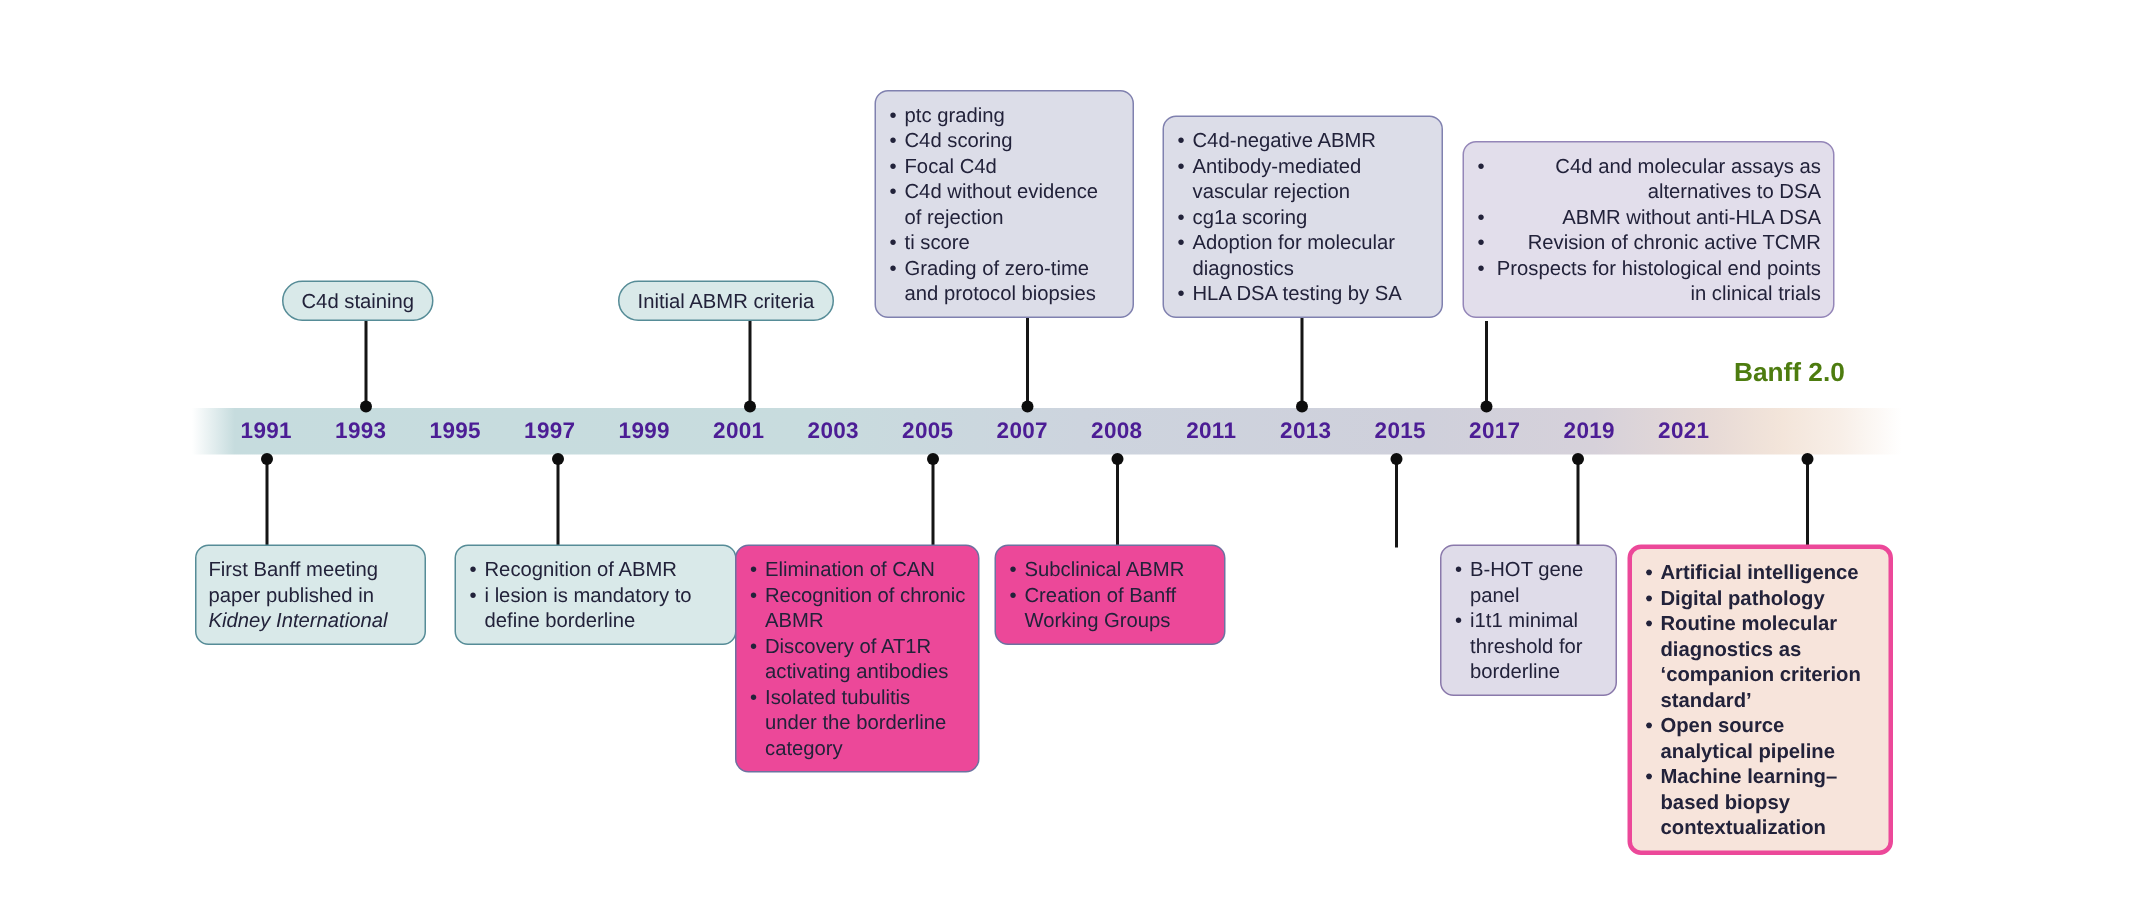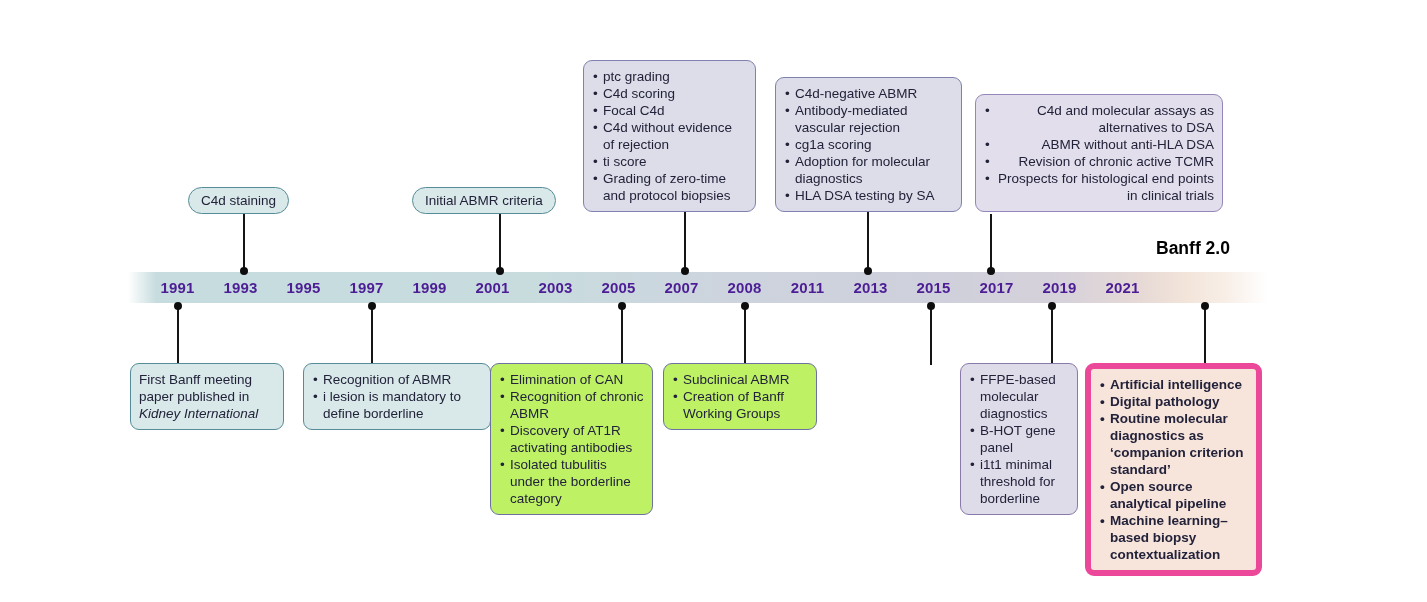--- a/index.html
+++ b/index.html
@@ -36,27 +36,27 @@
     position:absolute;z-index:2;border-radius:9px;padding:7px 8px 7px 8px;
     font-size:13.5px;line-height:17px;box-sizing:border-box;
   }
   .pill{
     position:absolute;z-index:2;border-radius:14px;padding:5px 12px;
     font-size:13.5px;white-space:nowrap;box-sizing:border-box;
   }
   .teal{background:#d9e9e9;border:1.6px solid #568c97;}
   .lav{background:#dcdde8;border:1.6px solid #8081af;}
   .lav2{background:#e2deeb;border:1.6px solid #9486b8;text-align:right;}
-  .slate{background:#bef264;border:1.6px solid #6d71a0;}
+  .slate{background:#ec4899;border:1.6px solid #6d71a0;}
   .purp{background:#dfdce9;border:1.6px solid #8a79ab;}
-  .red{background:#f7e4db;border:6px solid #ec4899;}
+  .red{background:#f7e4db;border:3px solid #ec4899;}
   .bullet{position:relative;padding-left:11px;}
   .bullet::before{content:"\2022";position:absolute;left:1px;top:0;}
   .bold-items .bullet{font-weight:bold;}
-  .banff-title{position:absolute;font-weight:bold;font-size:17.5px;color:#000000;}
+  .banff-title{position:absolute;font-weight:bold;font-size:17.5px;color:#4d7c0f;}
   i{font-style:italic;}
 </style>
 </head>
 <body>
 
 <div id="canvas">
 
   <div class="bar"></div>
 
   <div class="years">
@@ -153,21 +153,20 @@
       <div class="bullet">Isolated tubulitis under the borderline category</div>
     </div>
 
   <div class="ebox slate" style="left:663px;top:363px;width:154px;">
       <div class="bullet">Subclinical ABMR</div>
       <div class="bullet">Creation of Banff Working Groups</div>
     </div>
 
 
   <div class="ebox purp" style="left:960px;top:363px;width:118px;">
-      <div class="bullet">FFPE-based molecular diagnostics</div>
       <div class="bullet">B-HOT gene panel</div>
       <div class="bullet">i1t1 minimal threshold for borderline</div>
     </div>
 
   <div class="ebox red bold-items" style="left:1085px;top:363px;width:177px;">
       <div class="bullet">Artificial intelligence</div>
       <div class="bullet">Digital pathology</div>
       <div class="bullet">Routine molecular diagnostics as ‘companion criterion standard’</div>
       <div class="bullet">Open source analytical pipeline</div>
       <div class="bullet">Machine learning–based biopsy contextualization</div>

